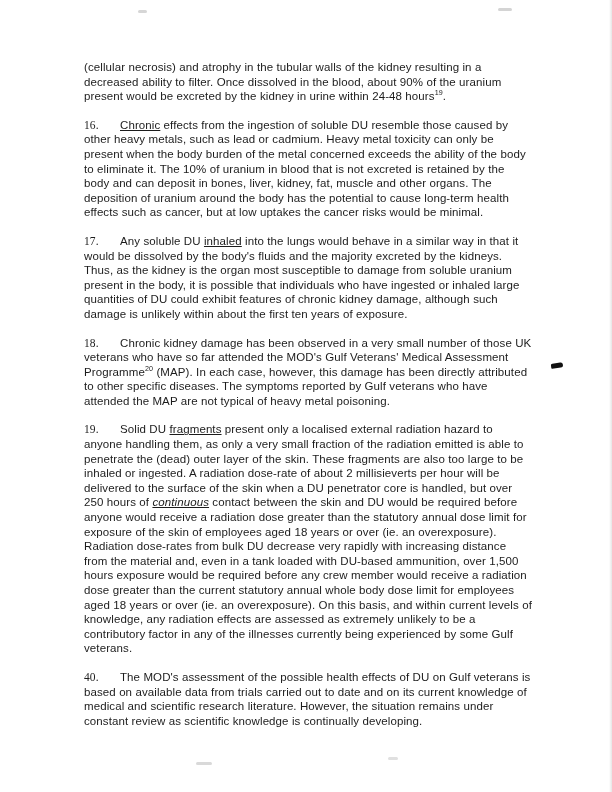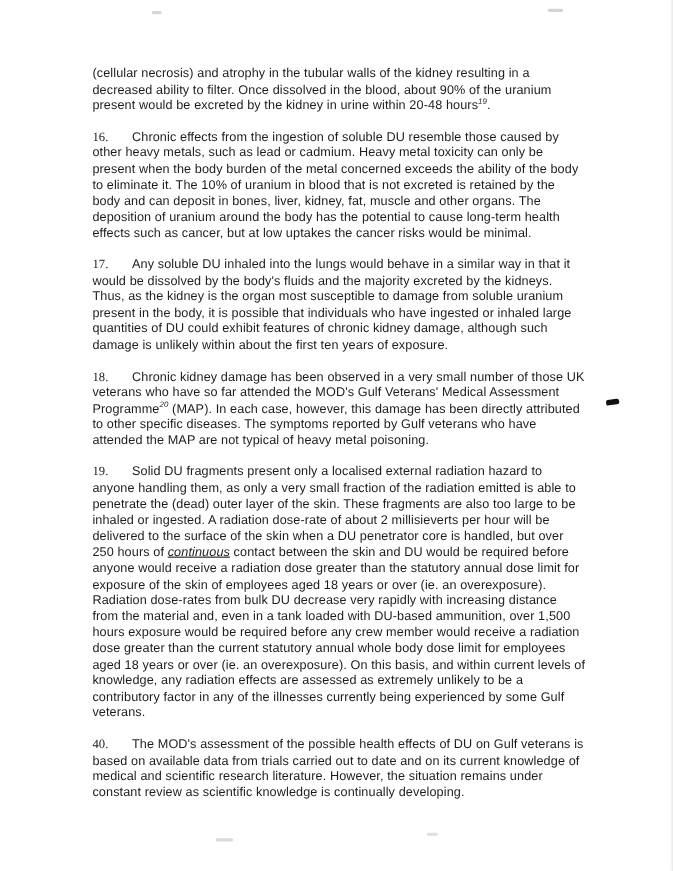--- a/index.html
+++ b/index.html
@@ -28,27 +28,26 @@
   }
   .para {
     margin: 0 0 14px 0;
   }
   .para:last-child { margin-bottom: 0; }
   .num {
     display: inline-block;
     width: 36px;
     font-family: Liberation Serif, serif;
   }
-  .u { }
+  .u { text-decoration: underline; }
   .i { font-style: italic; text-decoration: underline; }
   sup {
     font-size: 0.62em;
     line-height: 0;
     vertical-align: super;
-    font-style: italic;
   }
   
   .artifact { position: absolute; pointer-events: none; }
   .mark-right {
     left: 551px; top: 363px;
     width: 12px; height: 5px;
     background: #111111;
     border-radius: 2px 3px 3px 1px;
     transform: rotate(-8deg);
   }
@@ -87,20 +86,20 @@
 <body>
 
 <div class="page">
   <div class="artifact speck-1"></div>
   <div class="artifact speck-2"></div>
   <div class="artifact mark-right"></div>
   <div class="artifact speck-3"></div>
   <div class="artifact speck-4"></div>
   <div class="artifact edge-shade"></div>
   <div class="doc">
-      <div class="para"><span>(cellular necrosis) and atrophy in the tubular walls of the kidney resulting in a decreased ability to filter. Once dissolved in the blood, about 90% of the uranium present would be excreted by the kidney in urine within 20-48 hours</span><sup>19</sup><span>.</span></div>
+      <div class="para"><span>(cellular necrosis) and atrophy in the tubular walls of the kidney resulting in a decreased ability to filter. Once dissolved in the blood, about 90% of the uranium present would be excreted by the kidney in urine within 24-48 hours</span><sup>19</sup><span>.</span></div>
       <div class="para"><span class="num">16.</span><span class="u">Chronic</span><span> effects from the ingestion of soluble DU resemble those caused by other heavy metals, such as lead or cadmium. Heavy metal toxicity can only be present when the body burden of the metal concerned exceeds the ability of the body to eliminate it. The 10% of uranium in blood that is not excreted is retained by the body and can deposit in bones, liver, kidney, fat, muscle and other organs. The deposition of uranium around the body has the potential to cause long-term health effects such as cancer, but at low uptakes the cancer risks would be minimal.</span></div>
       <div class="para"><span class="num">17.</span><span>Any soluble DU </span><span class="u">inhaled</span><span> into the lungs would behave in a similar way in that it would be dissolved by the body's fluids and the majority excreted by the kidneys. Thus, as the kidney is the organ most susceptible to damage from soluble uranium present in the body, it is possible that individuals who have ingested or inhaled large quantities of DU could exhibit features of chronic kidney damage, although such damage is unlikely within about the first ten years of exposure.</span></div>
       <div class="para"><span class="num">18.</span><span>Chronic kidney damage has been observed in a very small number of those UK veterans who have so far attended the MOD's Gulf Veterans' Medical Assessment Programme</span><sup>20</sup><span> (MAP).  In each case, however, this damage has been directly attributed to other specific diseases.  The symptoms reported by Gulf veterans who have attended the MAP are not typical of heavy metal poisoning.</span></div>
       <div class="para"><span class="num">19.</span><span>Solid DU </span><span class="u">fragments</span><span> present only a localised external radiation hazard to anyone handling them, as only a very small fraction of the radiation emitted is able to penetrate the (dead) outer layer of the skin.  These fragments are also too large to be inhaled or ingested.  A radiation dose-rate of about 2 millisieverts per hour will be delivered to the surface of the skin when a DU penetrator core is handled, but over 250 hours of </span><span class="i">continuous</span><span> contact between the skin and DU would be required before anyone would receive a radiation dose greater than the statutory annual dose limit for exposure of the skin of employees aged 18 years or over (ie. an overexposure). Radiation dose-rates from bulk DU decrease very rapidly with increasing distance from the material and, even in a tank loaded with DU-based ammunition, over 1,500 hours exposure would be required before any crew member would receive a radiation dose greater than the current statutory annual whole body dose limit for employees aged 18 years or over (ie. an overexposure).  On this basis, and within current levels of knowledge, any radiation effects are assessed as extremely unlikely to be a contributory factor in any of the illnesses currently being experienced by some Gulf veterans.</span></div>
       <div class="para"><span class="num">40.</span><span>The MOD's assessment of the possible health effects of DU on Gulf veterans is based on available data from trials carried out to date and on its current knowledge of medical and scientific research literature.  However, the situation remains under constant review as scientific knowledge is continually developing.</span></div>
     </div>
 </div>
 
 </body></html>

